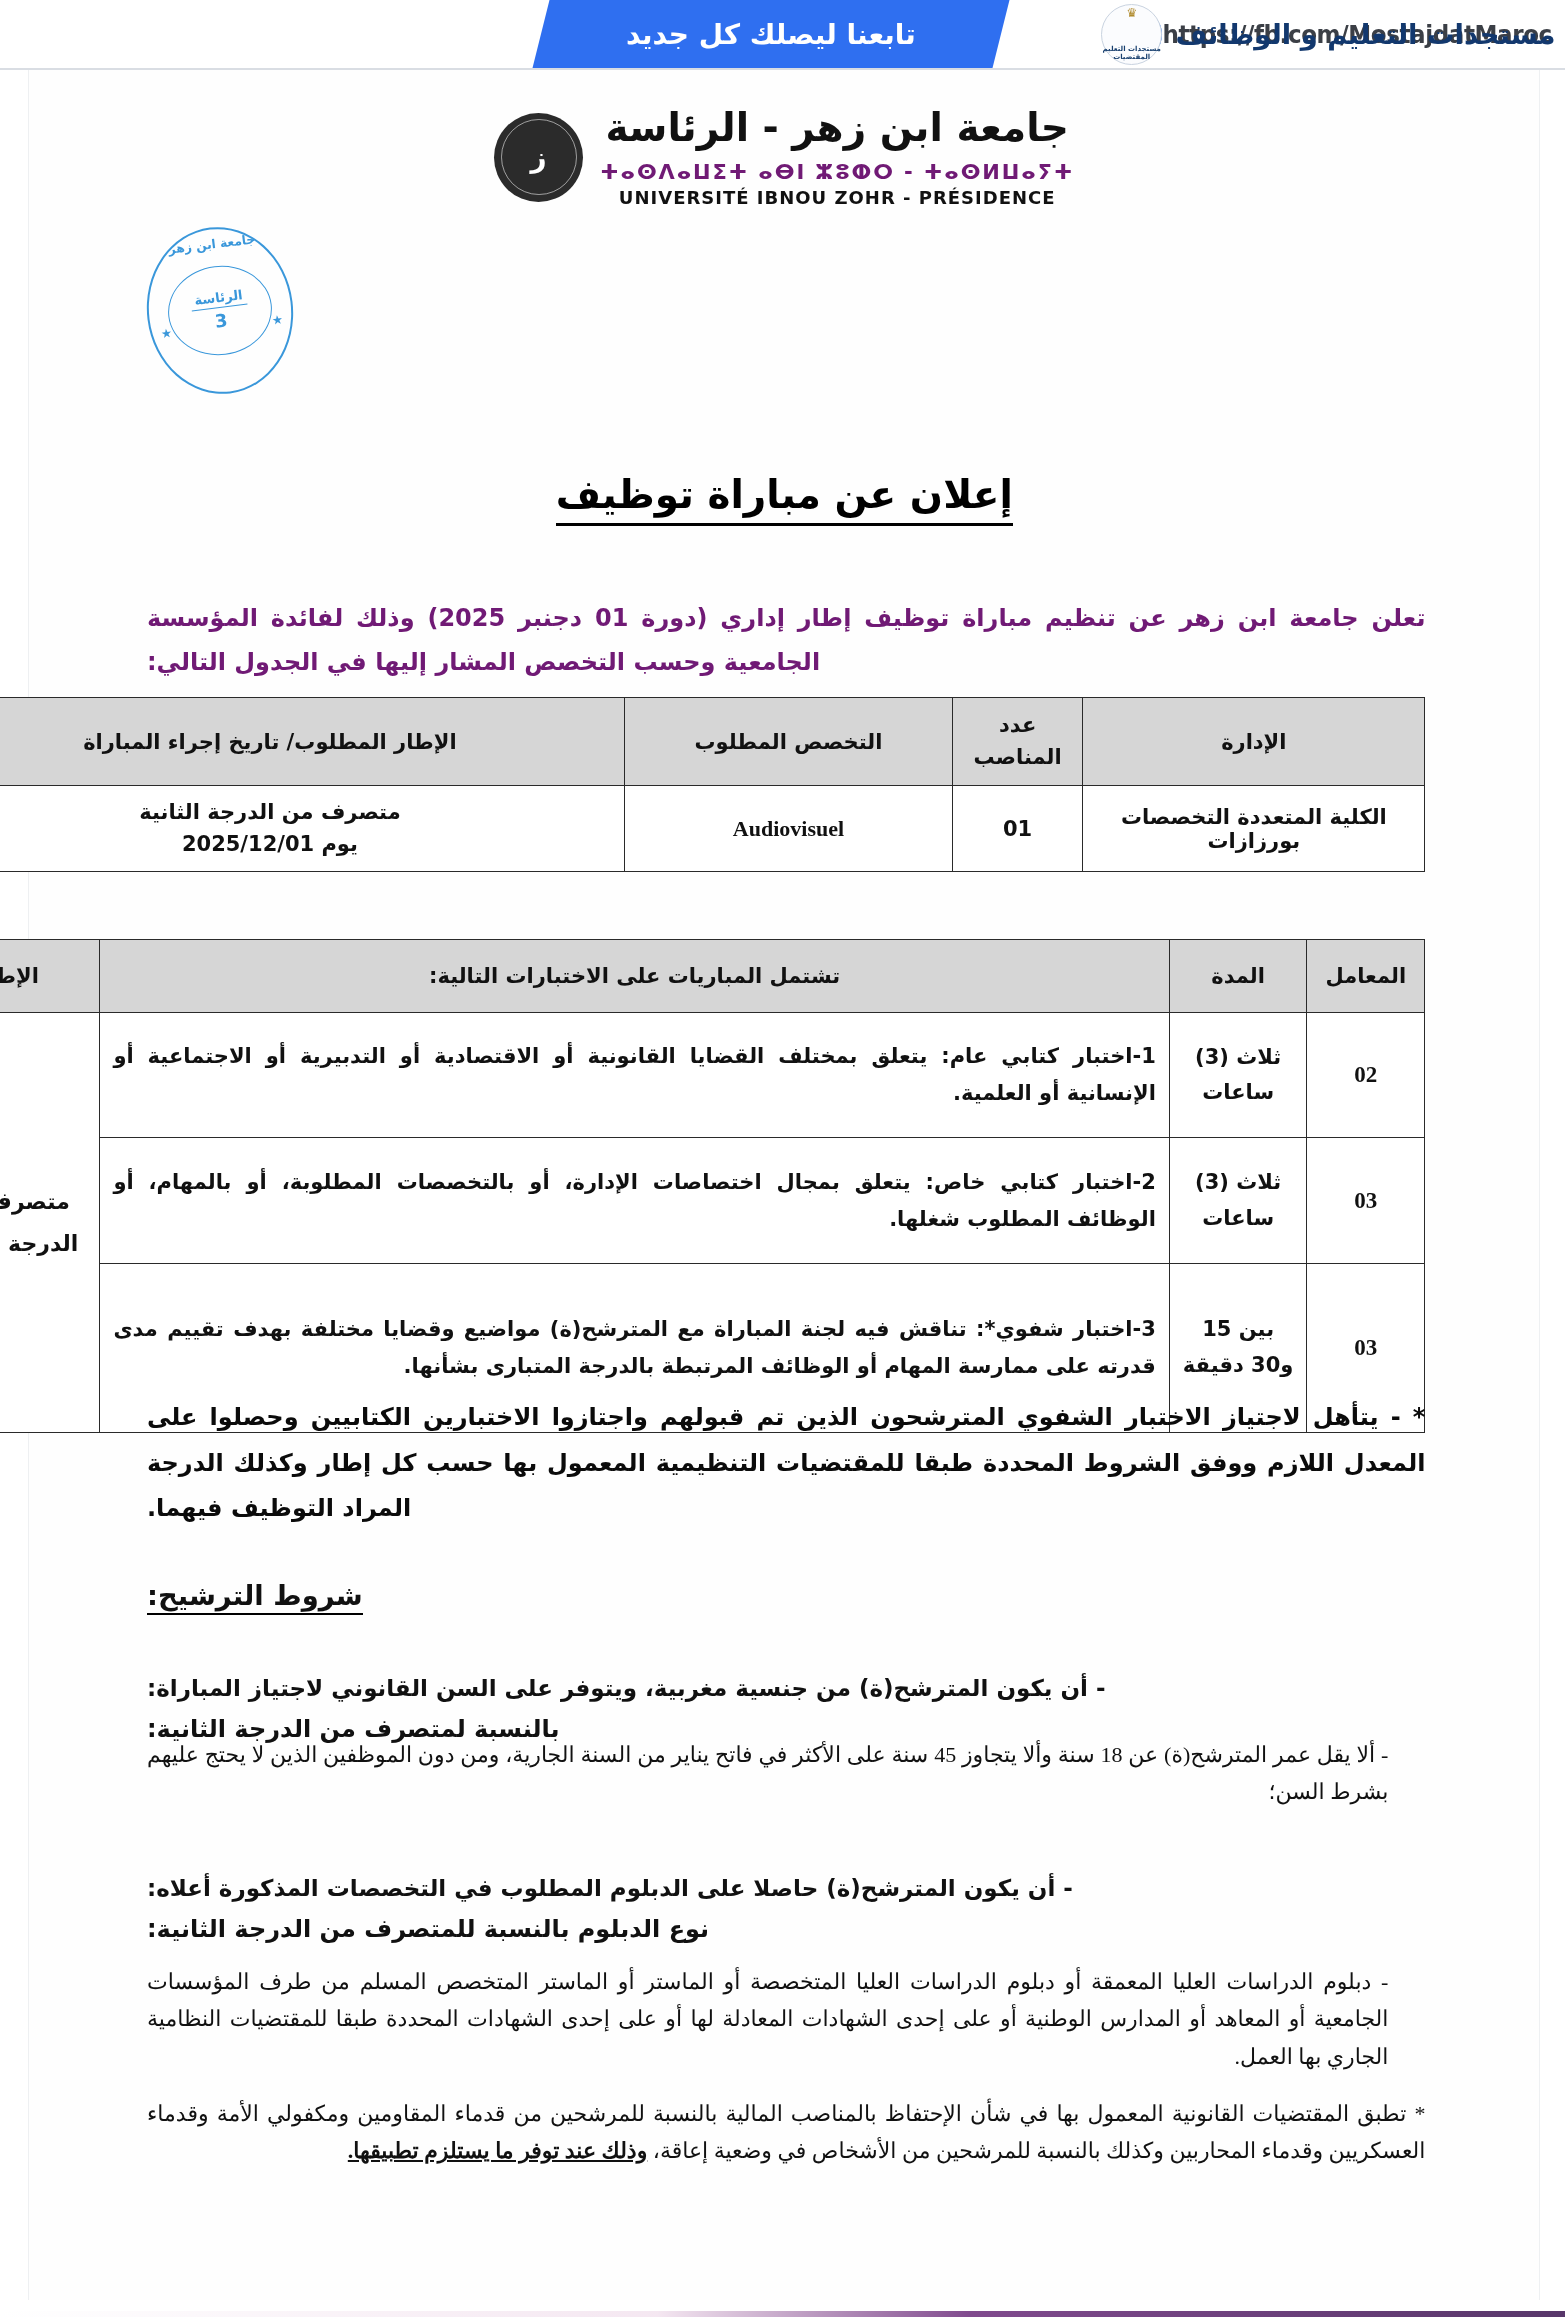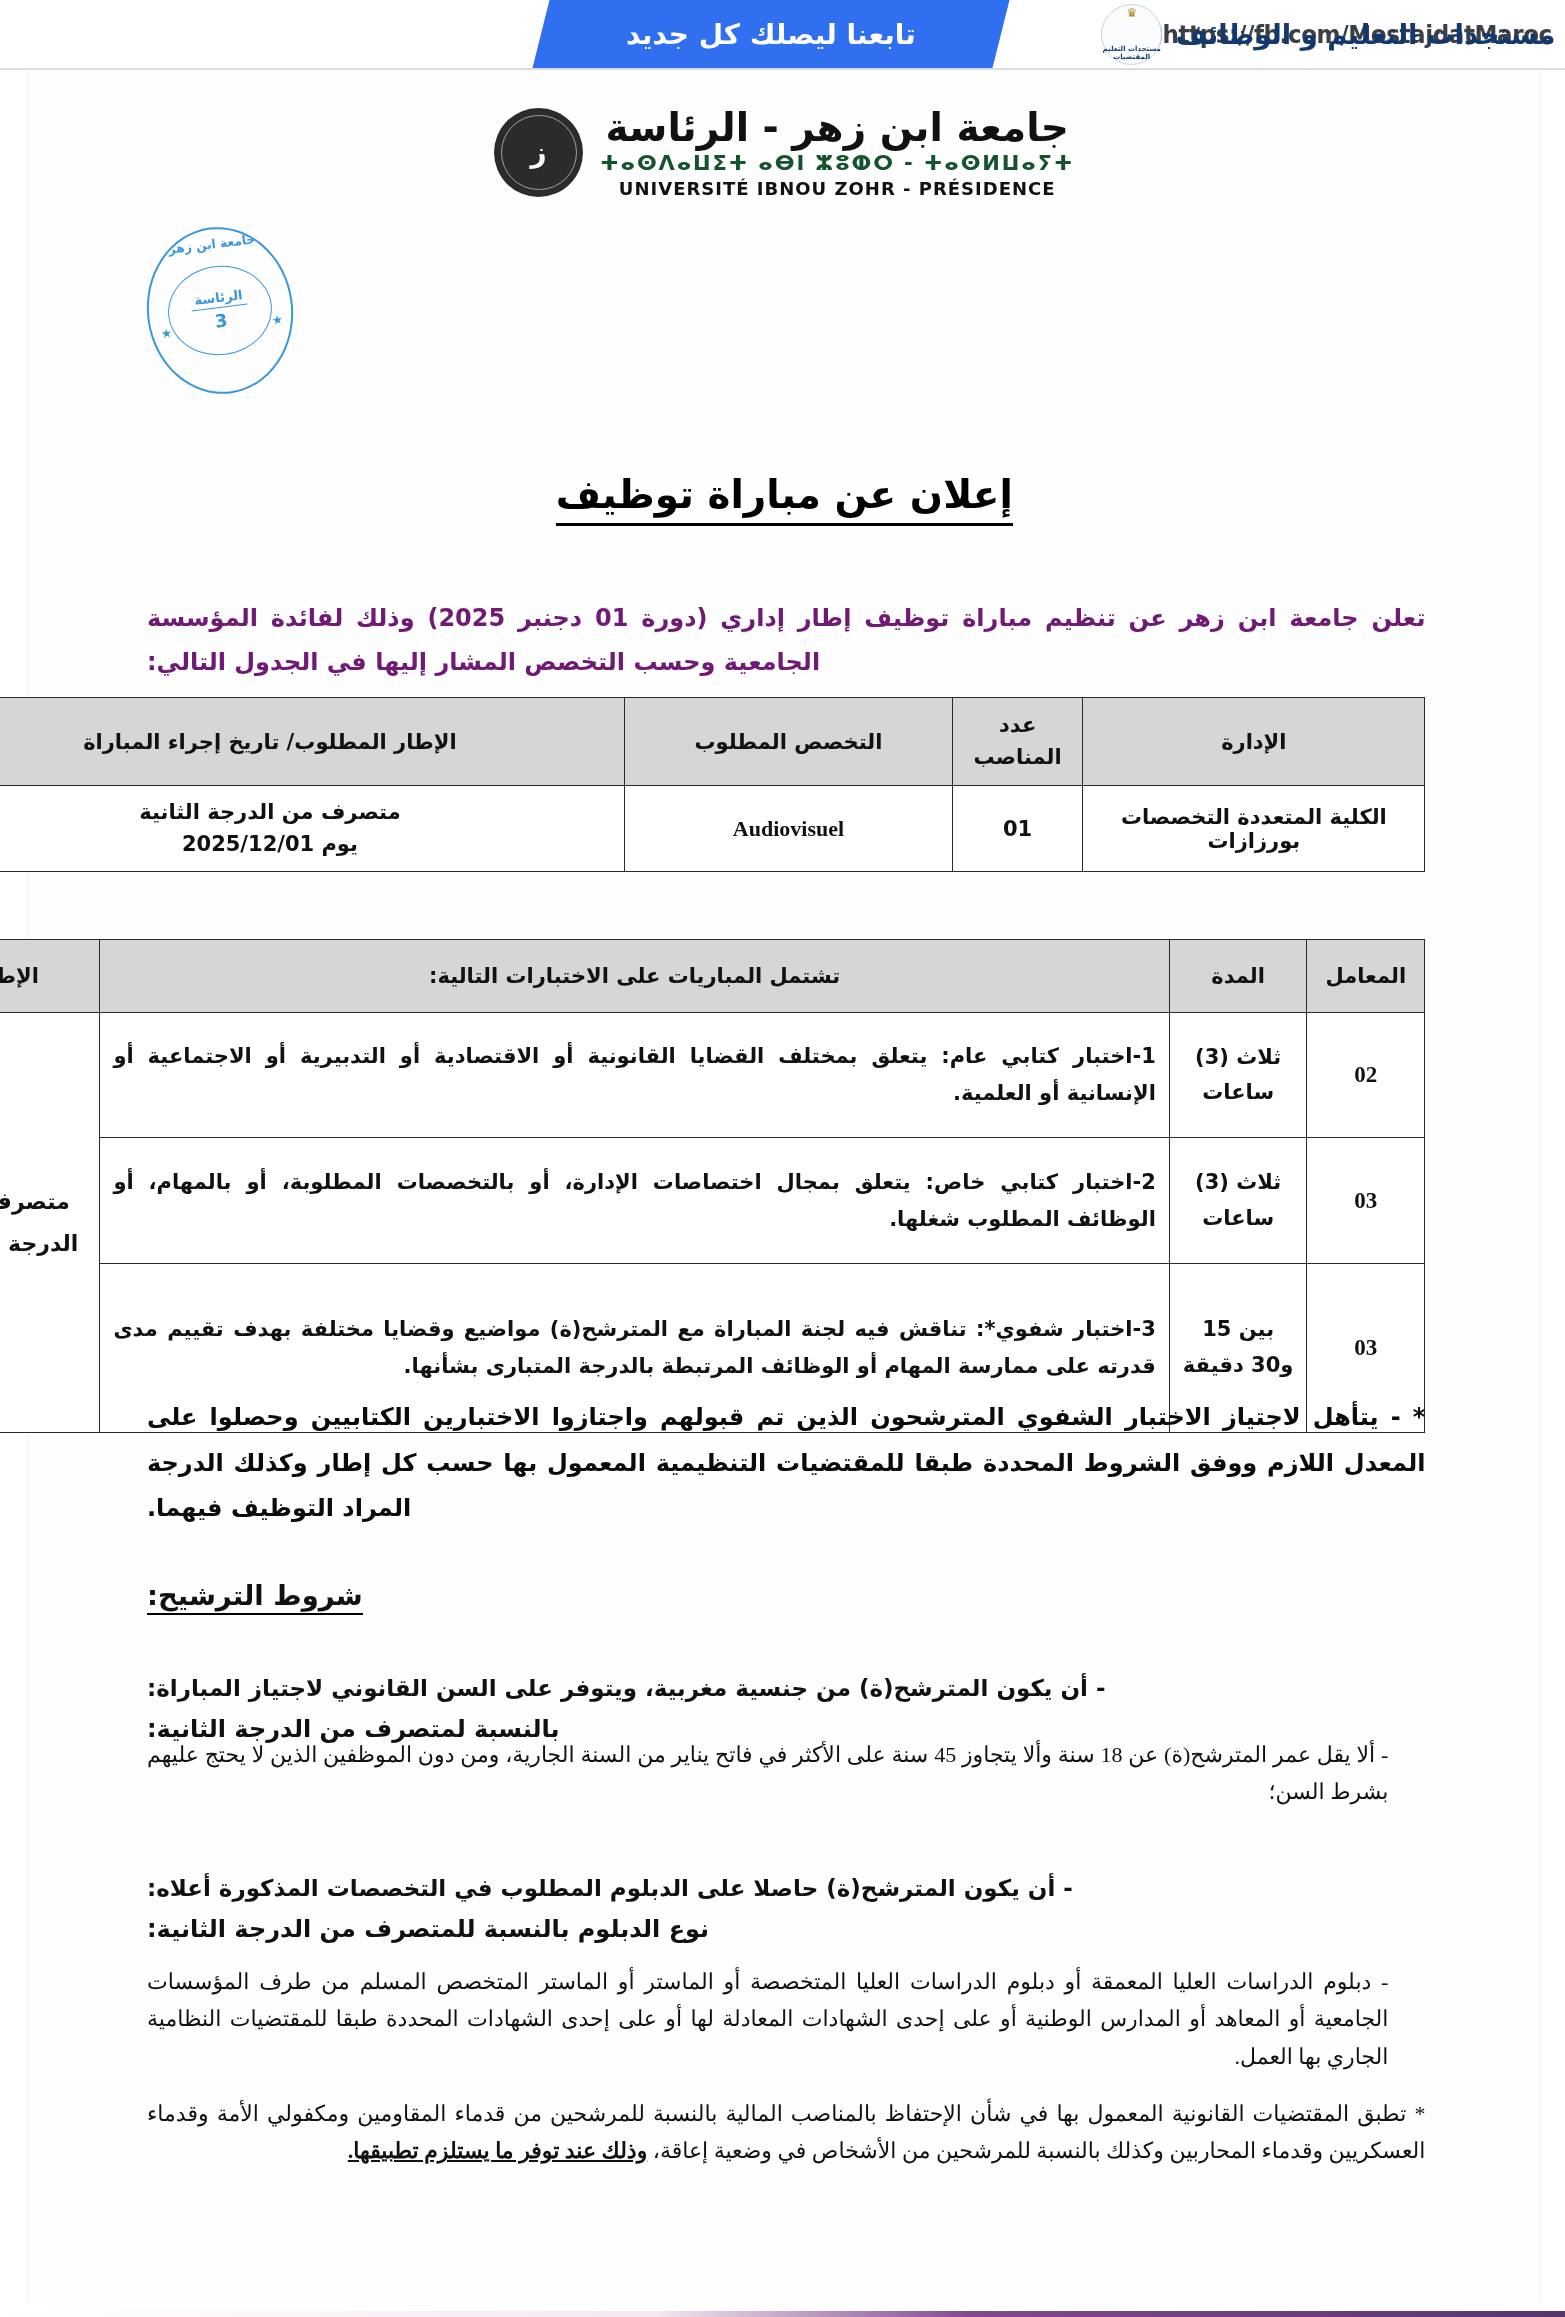--- a/index.html
+++ b/index.html
@@ -92,21 +92,21 @@
   }
 
   
   .letterhead{
     position:absolute;top:36px;left:0;right:0;
     display:flex;justify-content:center;align-items:center;
     gap:17px;
   }
   .lh-text{text-align:center;line-height:1.12;}
   .lh-ar{font-size:39px;font-weight:700;color:#111;letter-spacing:0px;white-space:nowrap;}
-  .lh-tif{font-size:21px;font-weight:700;color:#14532d;letter-spacing:1.9px;direction:ltr;white-space:nowrap;margin-top:2px;}
+  .lh-tif{font-size:21px;font-weight:700;color:#701a75;letter-spacing:1.9px;direction:ltr;white-space:nowrap;margin-top:11px;}
   .lh-fr{font-size:18px;font-weight:700;color:#111;letter-spacing:1px;direction:ltr;white-space:nowrap;margin-top:3.8px;}
   .lh-seal{
     width:89px;height:89px;border-radius:50%;
     background:#2b2b2b;color:#fff;flex:0 0 auto;
     display:flex;align-items:center;justify-content:center;
     position:relative;
   }
   .lh-seal::before{
     content:"";position:absolute;inset:6.6px;border:1.9px solid #fff;border-radius:50%;opacity:.55;
   }

